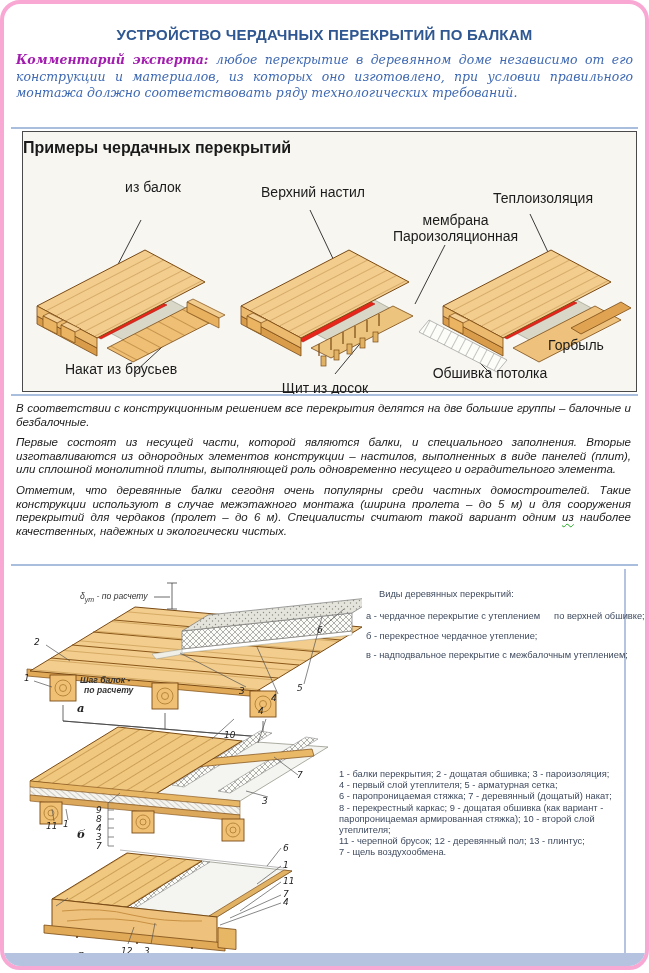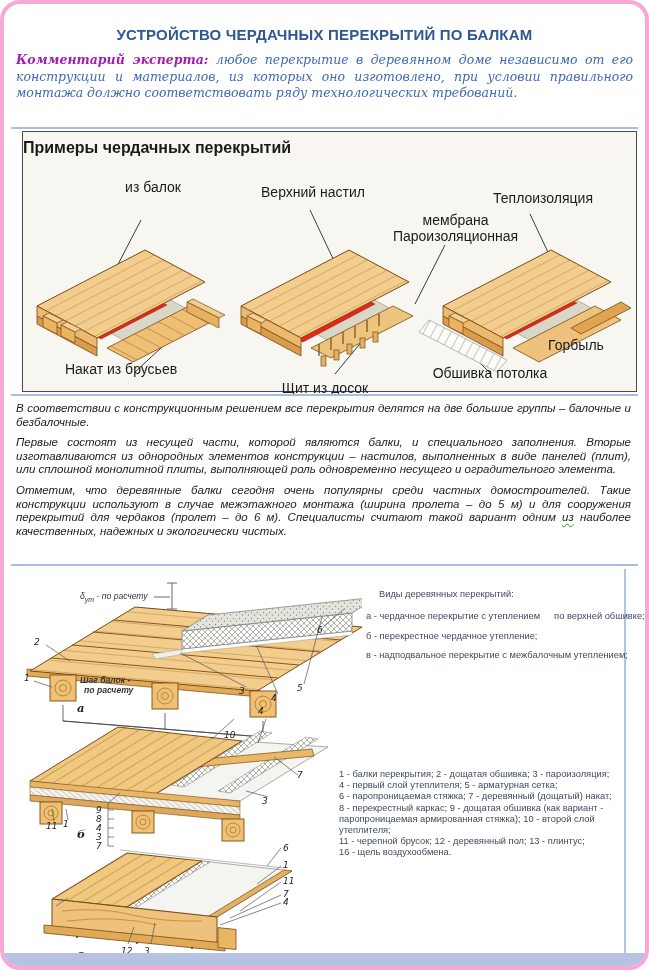--- a/index.html
+++ b/index.html
@@ -319,21 +319,21 @@
     <div class="views-row" style="left:325px;top:62px;">б - перекрестное чердачное утепление;</div>
     <div class="views-row" style="left:325px;top:81px;">в - надподвальное перекрытие с межбалочным утеплением;</div>
 
     <div class="legend">
       <div>1 - балки перекрытия; 2 - дощатая обшивка; 3 - пароизоляция;</div>
       <div>4 - первый слой утеплителя; 5 - арматурная сетка;</div>
       <div>6 - паропроницаемая стяжка; 7 - деревянный (дощатый) накат;</div>
       <div>8 - перекрестный каркас; 9 - дощатая обшивка (как вариант -</div>
       <div>паропроницаемая армированная стяжка); 10 - второй слой утеплителя;</div>
       <div>11 - черепной брусок; 12 - деревянный пол; 13 - плинтус;</div>
-      <div>16 - щель воздухообмена.</div>
+      <div>7 - щель воздухообмена.</div>
     </div>
 
     <div class="dim" style="left:58px;top:22px;"><span>δ</span><sub>ут</sub><span> - по расчету</span></div>
     <div class="dim" style="left:58px;top:106px;font-weight:bold;">
       <div>Шаг балок -</div>
       <div style="margin-left:4px;text-align:right;">по расчету</div>
     </div>
 
     <span class="co" style="left:12px;top:68px;">2</span>
     <span class="co" style="left:2px;top:104px;">1</span>

